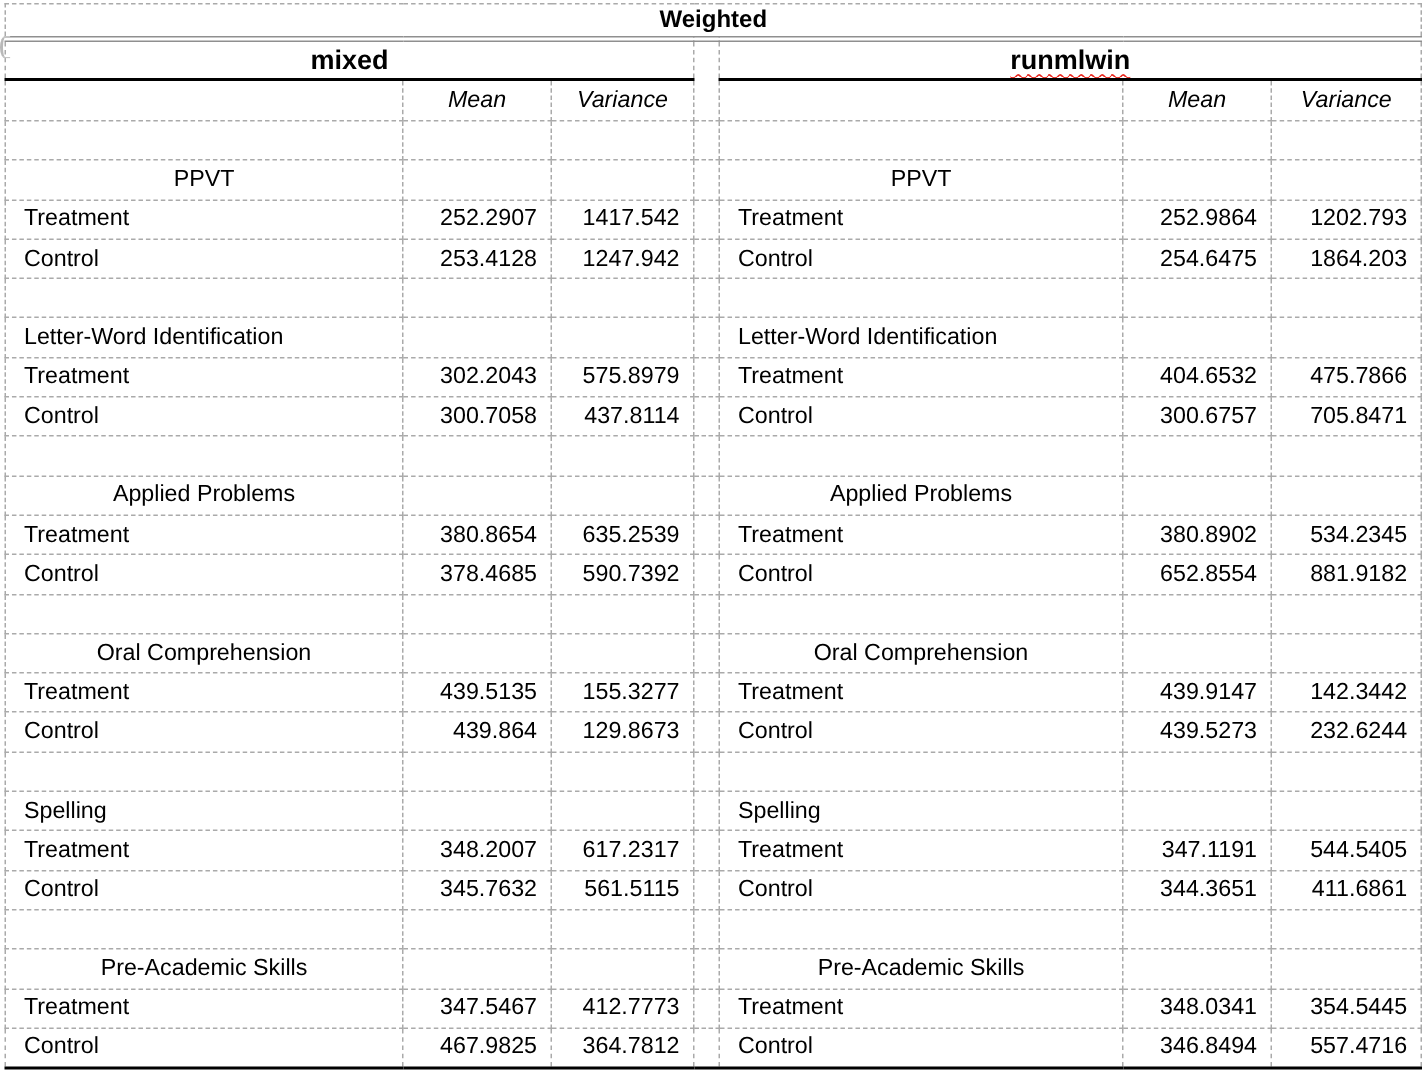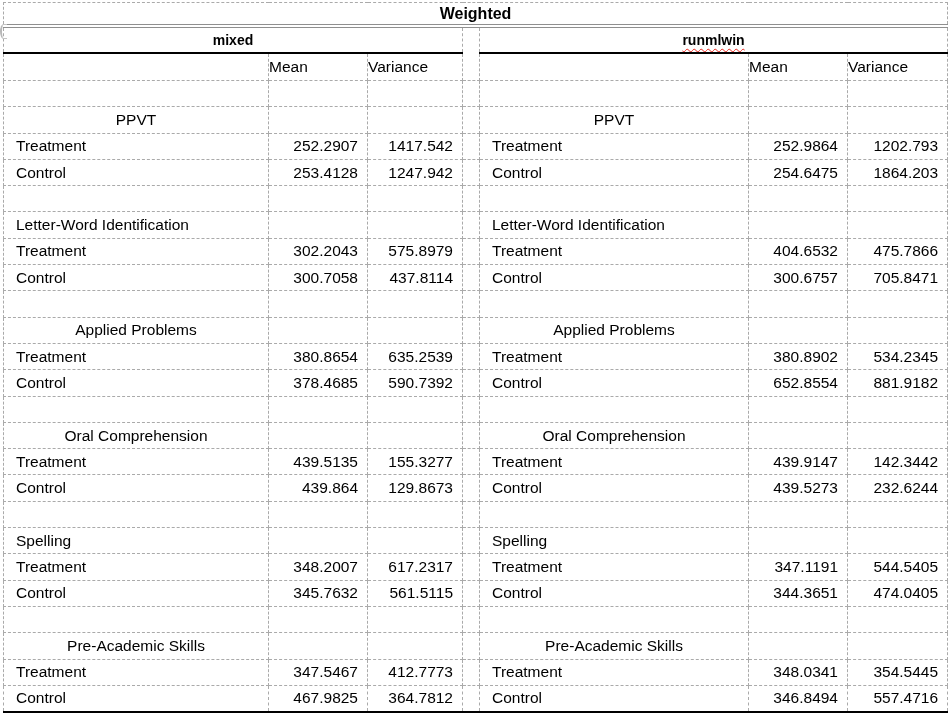--- a/index.html
+++ b/index.html
@@ -47,26 +47,26 @@
     text-align: center;
     font-weight: 700;
     font-size: 16px;
     border-bottom: 4px double #8f8f8f;
   }
   
   tr.r-group td { height: 24px; }
   tr.r-group td.group {
     text-align: center;
     font-weight: 700;
-    font-size: 14px;
+    font-size: 18px;
     border-bottom: 2px solid #000000;
   }
   tr.r-group td.gap { border-bottom: none; }
   tr.r-colhead td { height: 26px; border-top: none; }
-  td.ch { text-align: left; }
+  td.ch { text-align: center; font-style: italic; }
   
   td.label { text-align: left; padding-left: 12px; margin-top: 15px; }
   td.label.center { text-align: center; padding-left: 0; }
   td.num { text-align: right; padding-right: 9px; }
   tr.r-last td { border-bottom: 2px solid #000000; }
   .squiggle {
     text-decoration-line: underline;
     text-decoration-style: wavy;
     text-decoration-thickness: 1px;
     text-underline-offset: 3px;
@@ -284,21 +284,21 @@
           <td class="num">347.1191</td>
           <td class="num">544.5405</td>
         </tr>
         <tr>
           <td class="label">Control</td>
           <td class="num">345.7632</td>
           <td class="num">561.5115</td>
           <td class="gap"></td>
           <td class="label">Control</td>
           <td class="num">344.3651</td>
-          <td class="num">474.0405</td>
+          <td class="num">411.6861</td>
         </tr>
         <tr>
           <td></td>
           <td></td>
           <td></td>
           <td class="gap"></td>
           <td></td>
           <td></td>
           <td></td>
         </tr>

